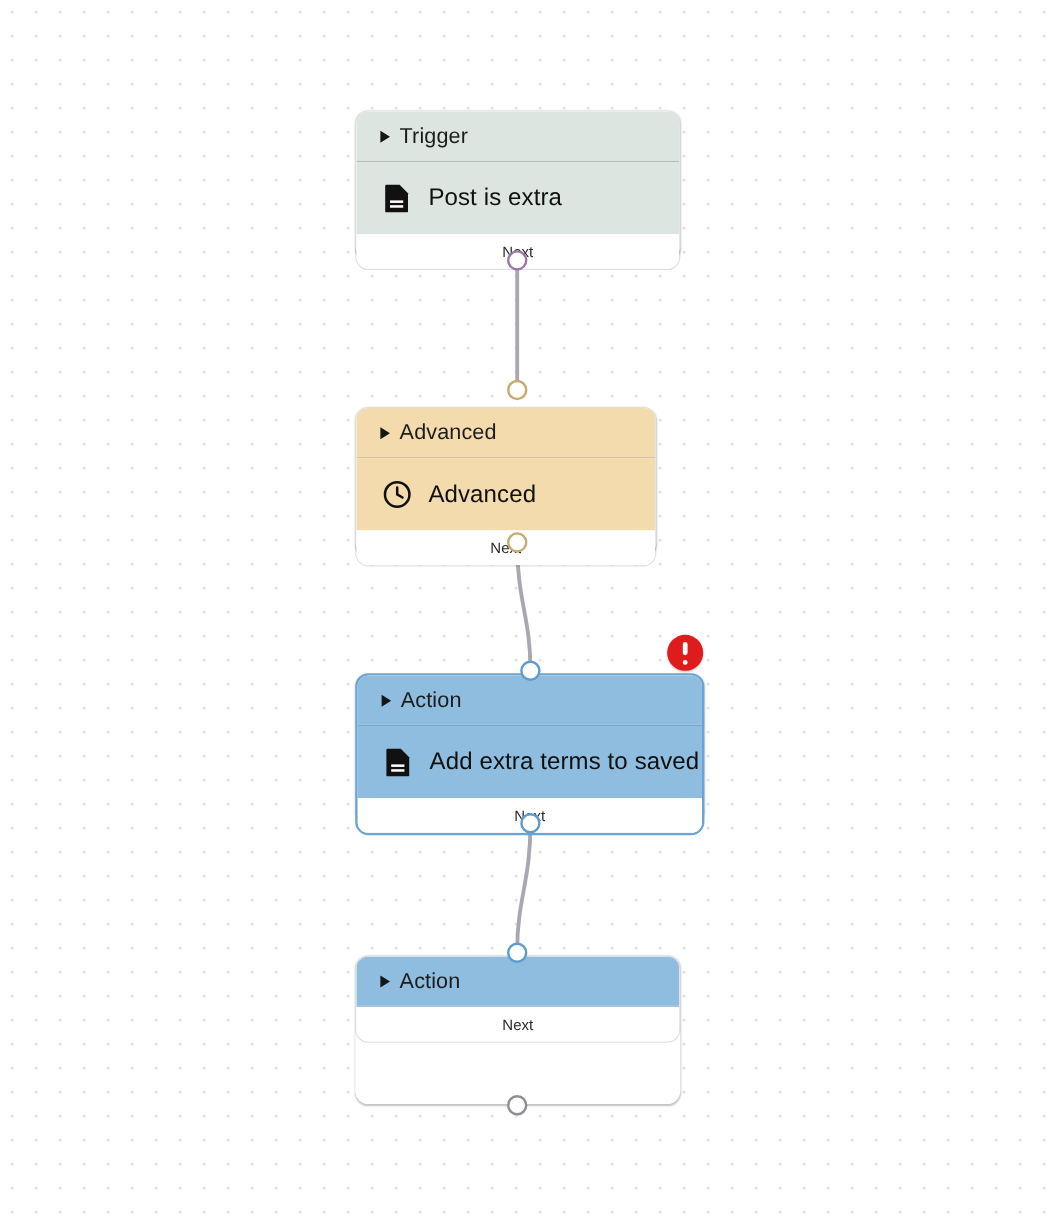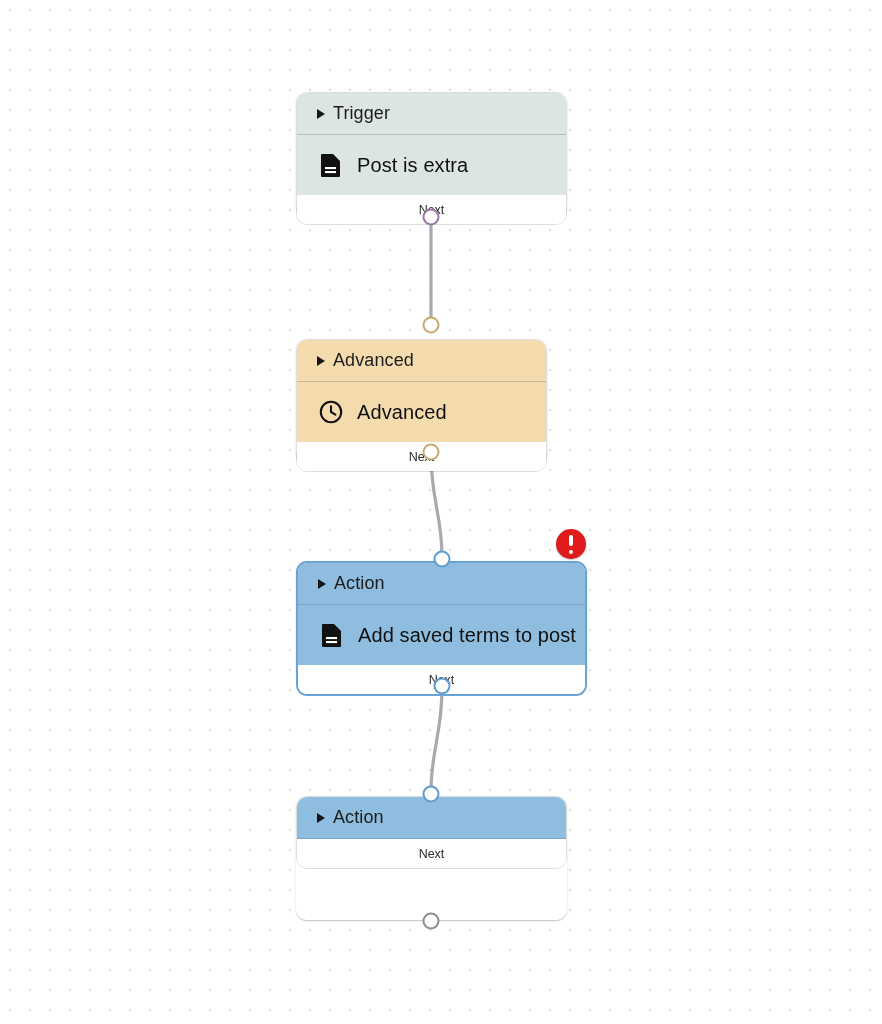--- a/index.html
+++ b/index.html
@@ -248,21 +248,21 @@
           <div class="node-divider"></div>
           <div class="node-body">
             <span class="node-icon">
               <svg width="22" height="24" viewBox="0 0 22 24">
                 <path d="M2 1 h11 l7 7 v15 a1 1 0 0 1 -1 1 H2 a1 1 0 0 1 -1 -1 V2 a1 1 0 0 1 1 -1 z" fill="#111"></path>
                 <path d="M13 1 v7 h7 z" fill="#fff" opacity="0.0"></path>
                 <rect x="5" y="14" width="11" height="2.1" fill="#fff"></rect>
                 <rect x="5" y="18" width="11" height="2.1" fill="#fff"></rect>
               </svg>
             </span>
-            <span class="node-title">Add saved terms to post</span>
+            <span class="node-title">Add extra terms to saved</span>
           </div>
           <div class="node-footer">
             <span>Next</span>
           </div>
         </div>
       </div>
       <div class="node action" style="left: 296px; top: 796px; width: 271px; height: 124px;">
         <div class="node-inner">
           <div class="node-header">
             <span class="disclosure"></span>

